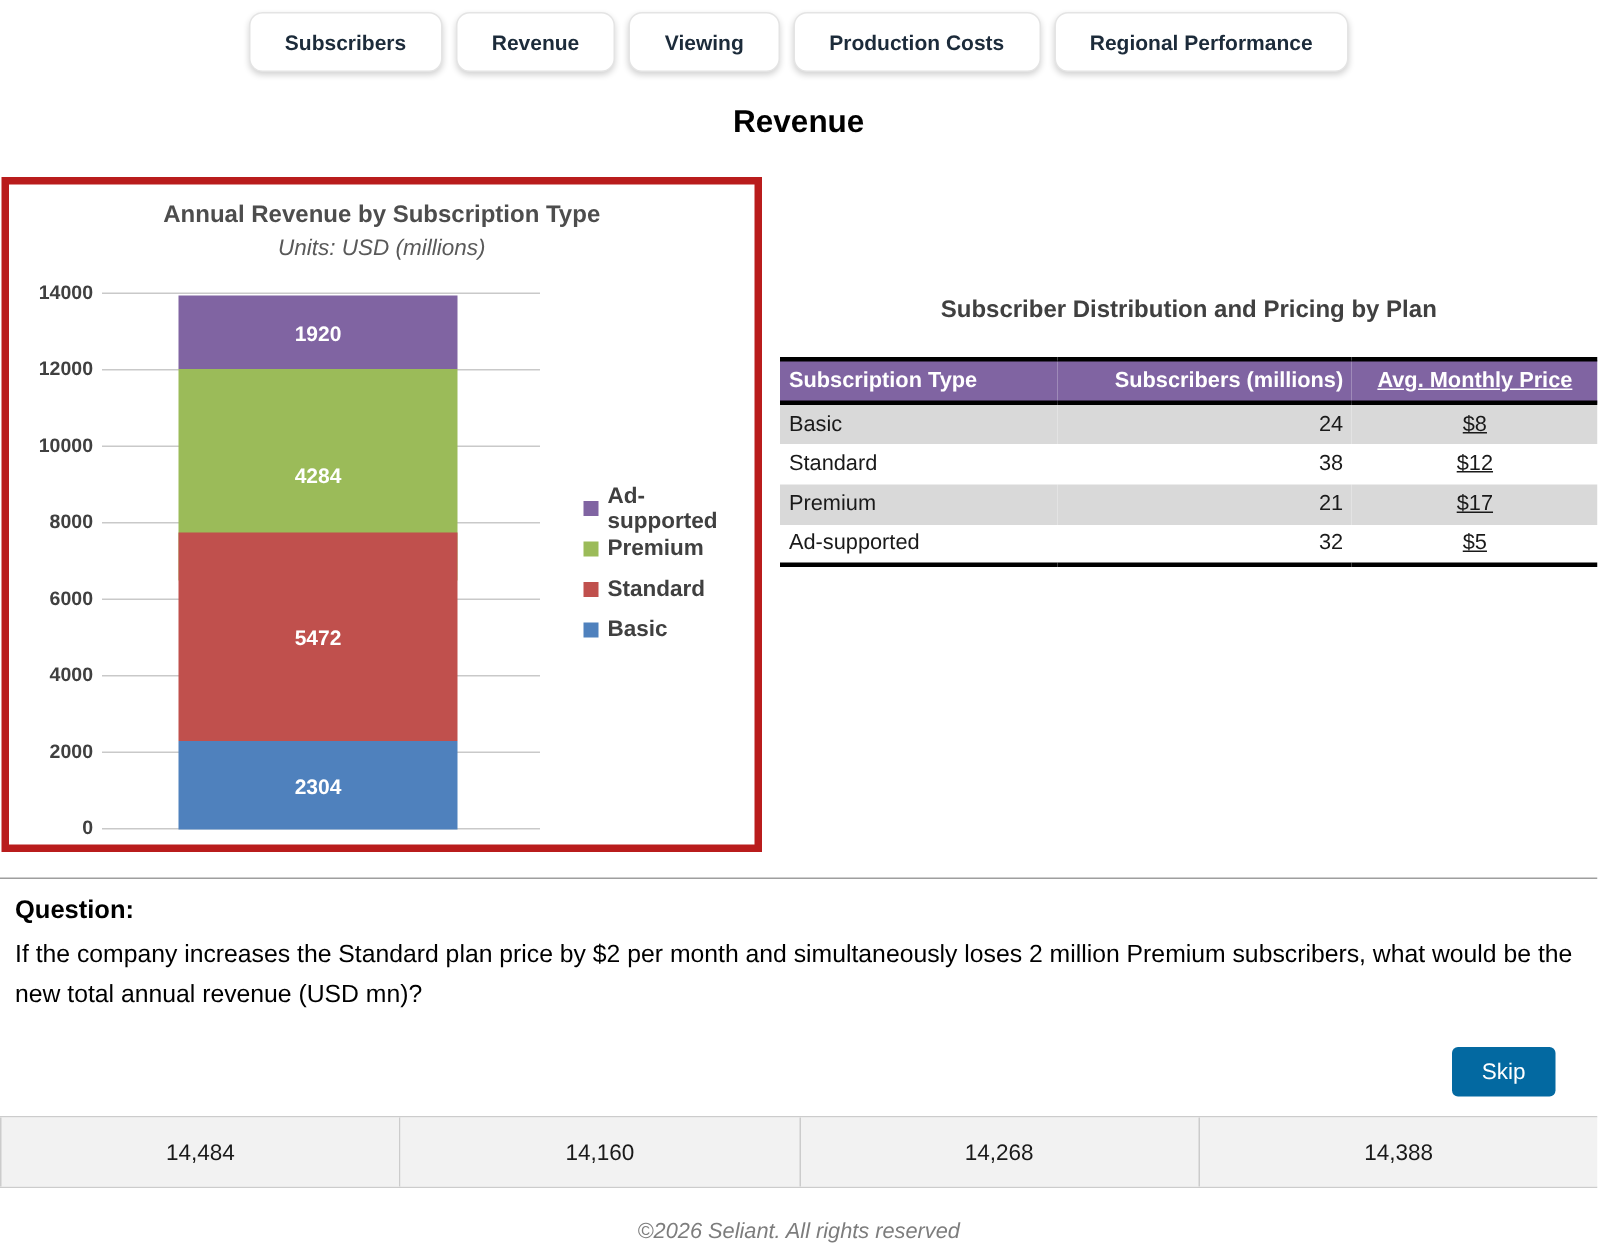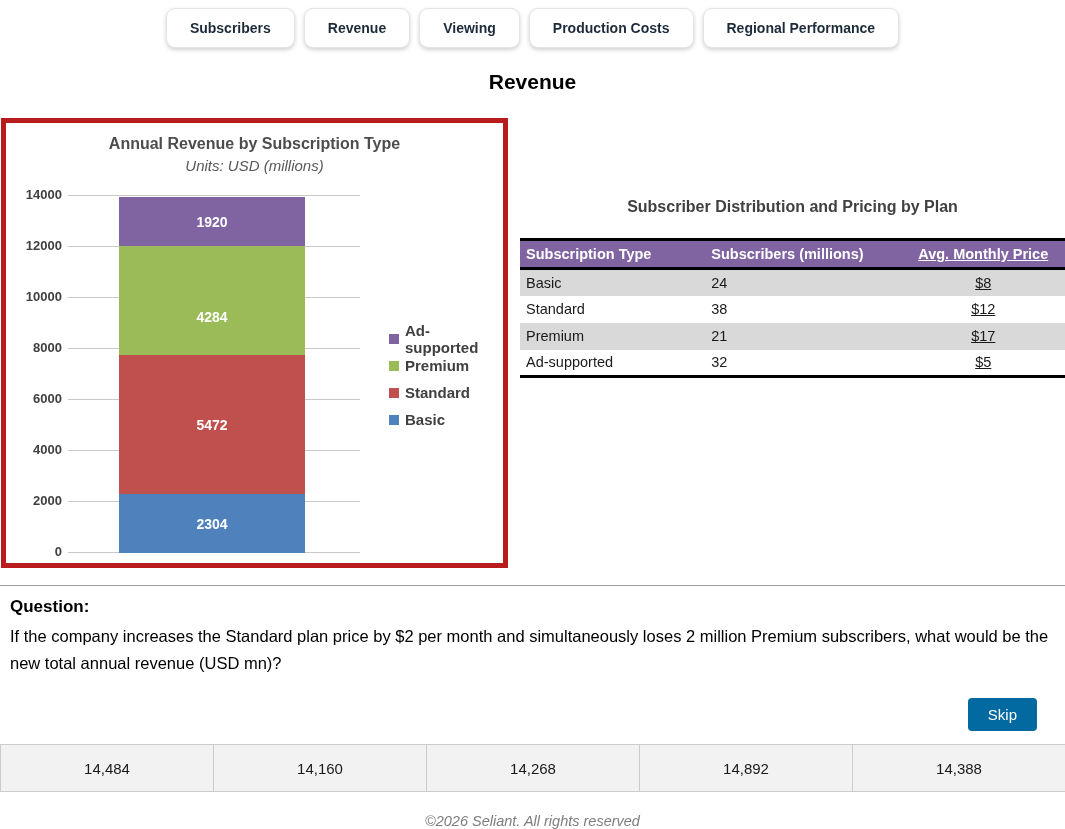--- a/index.html
+++ b/index.html
@@ -45,21 +45,21 @@
   
   .table-panel { flex: 1 1 auto; margin-left: 12px; padding-top: 80px; }
   .table-title { text-align: center; font-size: 16px; font-weight: bold; color: #404040; margin-bottom: 22px; }
   table.data { width: 100%; border-collapse: collapse; border-top: 3px solid #000000;
     border-bottom: 3px solid #000000; font-size: 14.5px; color: #1a1a1a; }
   table.data thead tr { background: #8064A2; border-bottom: 3px solid #000000; }
   table.data th { color: #ffffff; font-weight: bold; font-size: 14.5px; padding: 5px 6px; }
   table.data td, table.data th { height: 27px; }
   table.data td { padding: 3px 6px; }
   .col-type { width: 34%; text-align: left; }
-  .col-subs { width: 36%; text-align: left; }
+  .col-subs { width: 36%; text-align: right; }
   .col-price { width: 30%; text-align: center; text-decoration: underline; }
   tr.alt { background: #D9D9D9; }
 
   
   .divider { margin-top: 17px; border-top: 1px solid #9e9e9e; }
 
   
   .question { padding: 11px 10px 0 10px; }
   .q-label { font-size: 17px; font-weight: bold; color: #000000; }
   .q-text { margin-top: 6px; font-size: 16.5px; color: #000000; line-height: 27px; max-width: 1050px; }
@@ -194,17 +194,16 @@
 </section>
 
 <div class="skip-row">
   <button class="skip-btn">Skip</button>
 </div>
 
 <div class="answers">
   <button class="answer">14,484</button>
   <button class="answer">14,160</button>
   <button class="answer">14,268</button>
-  <button class="answer">14,892</button>
   <button class="answer">14,388</button>
 </div>
 
 <footer class="footer">©2026 Seliant. All rights reserved</footer>
 
 </body></html>

